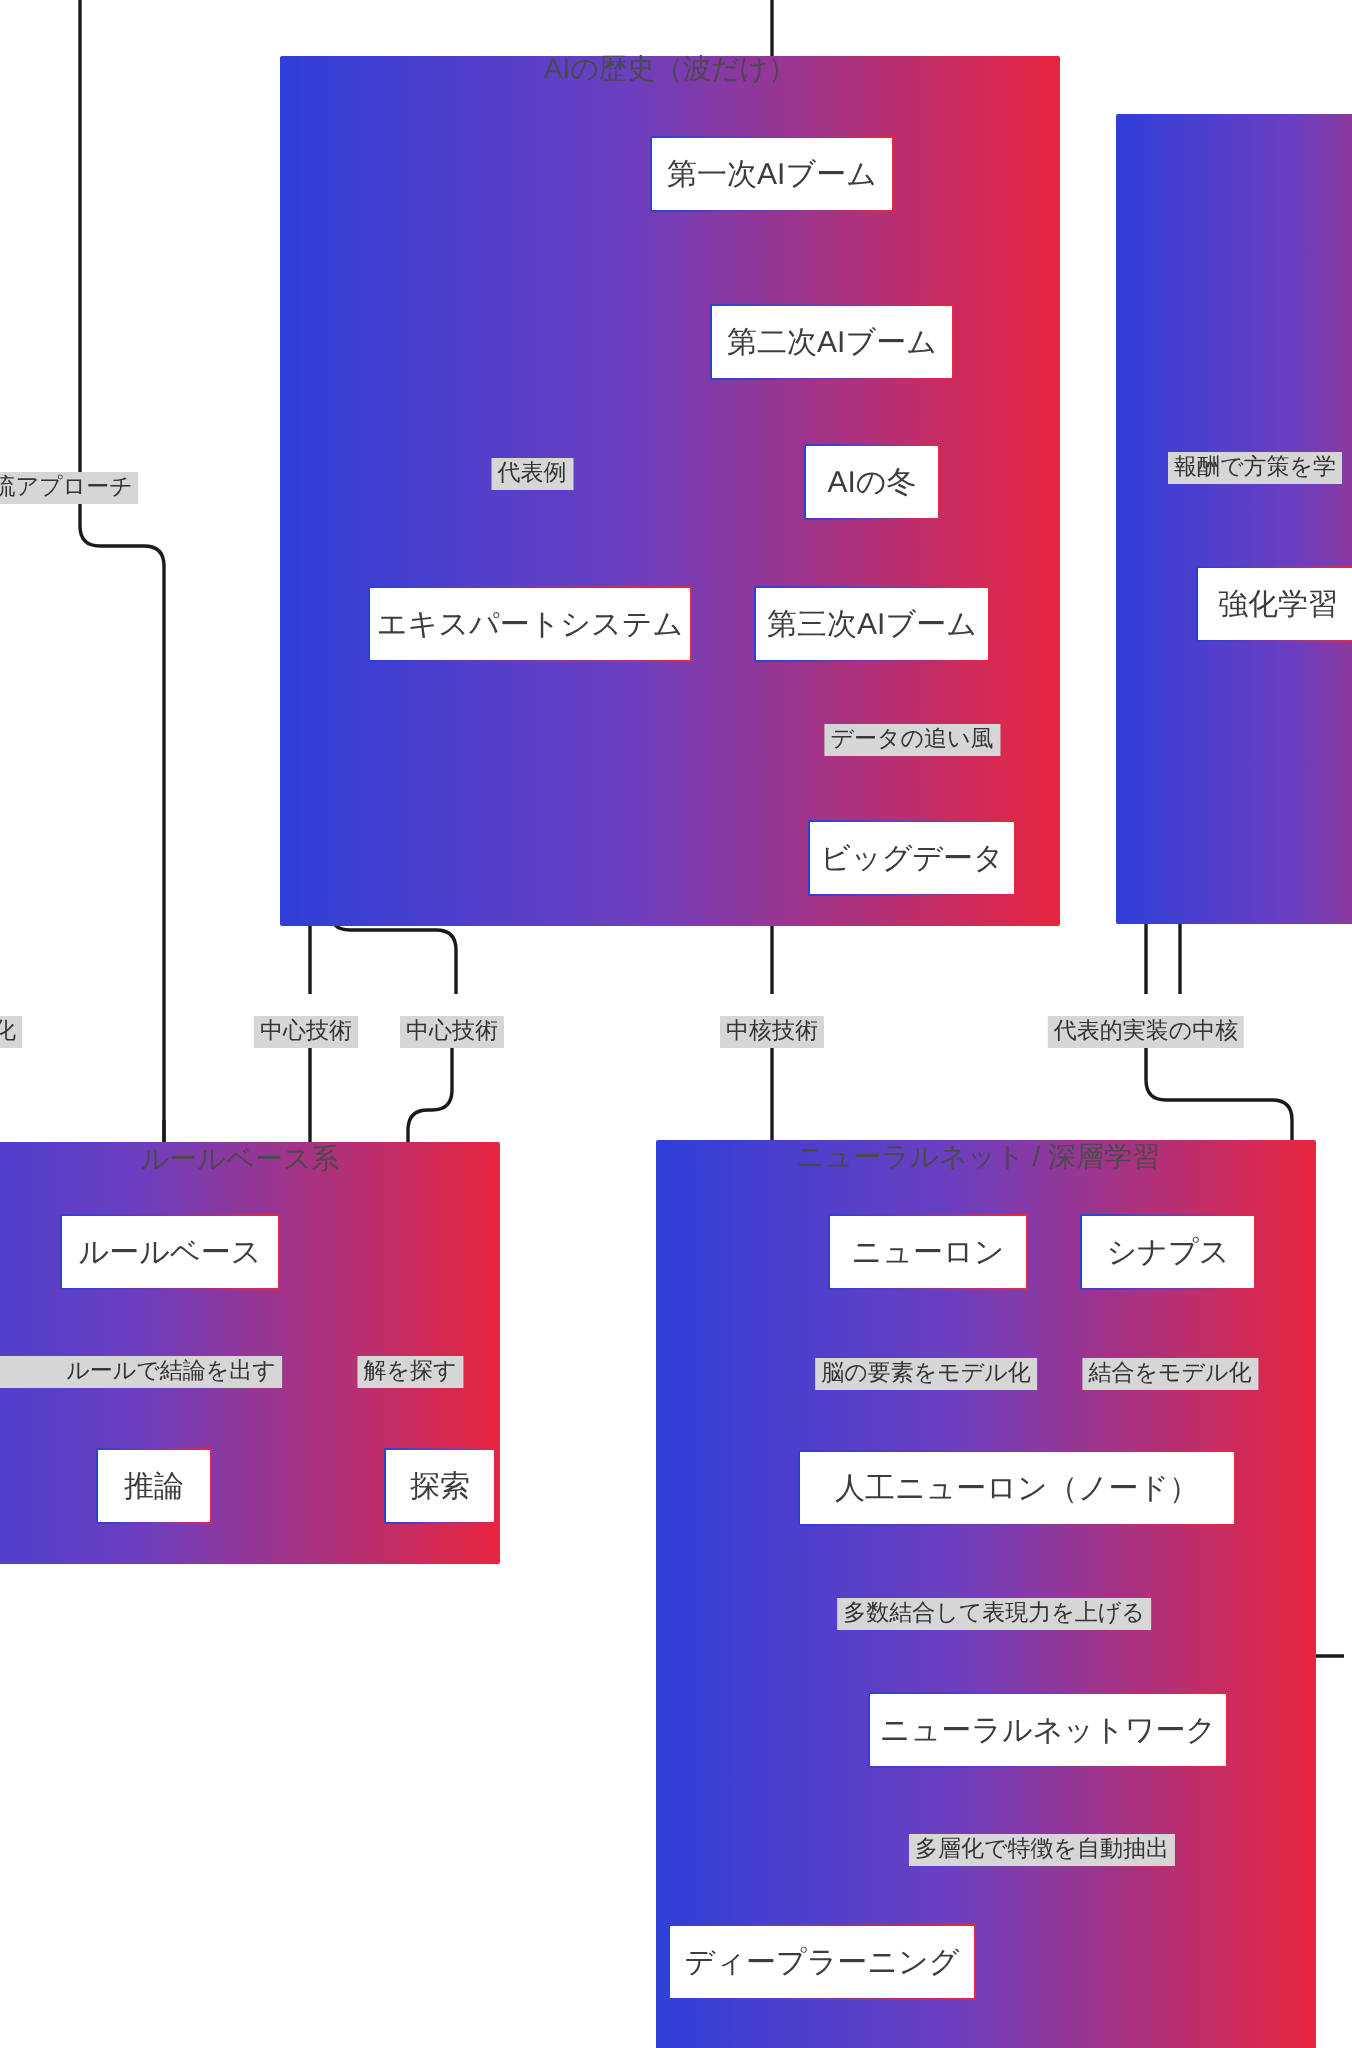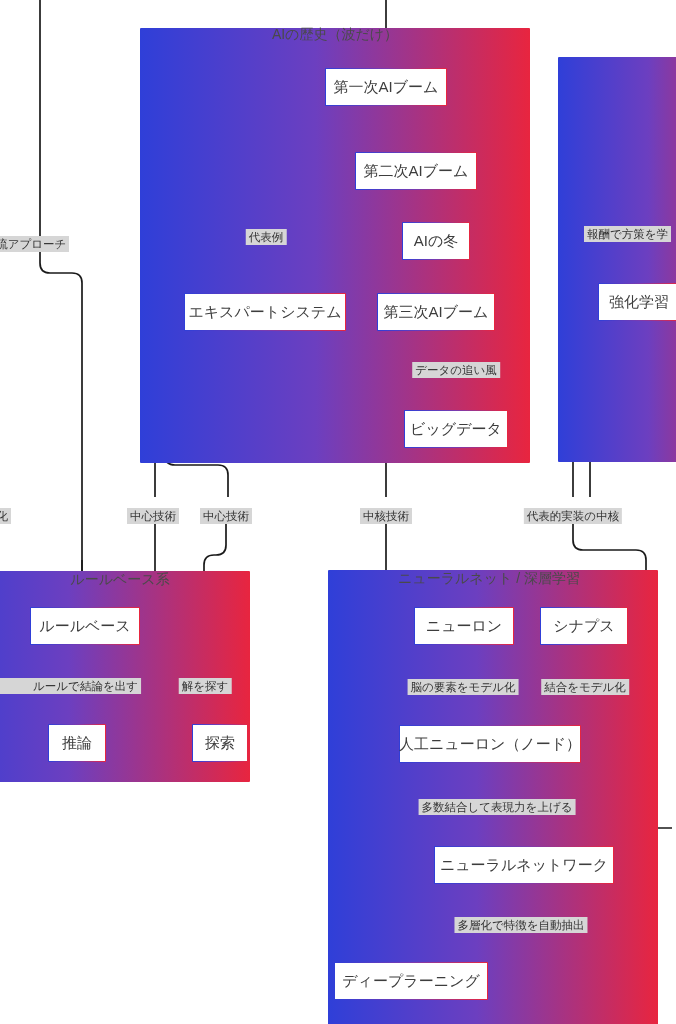--- a/index.html
+++ b/index.html
@@ -135,21 +135,21 @@
   <div class="node" style="left:30px;top:607px;width:110px;height:38px;">ルールベース</div>
 
   <div class="node" style="left:48px;top:724px;width:58px;height:38px;">推論</div>
 
   <div class="node" style="left:192px;top:724px;width:56px;height:38px;text-align:right;">探索</div>
 
   <div class="node" style="left:414px;top:607px;width:100px;height:38px;">ニューロン</div>
 
   <div class="node" style="left:540px;top:607px;width:88px;height:38px;">シナプス</div>
 
-  <div class="node" style="left:399px;top:725px;width:182px;height:38px;">人工ニューロン（ノード）</div>
+  <div class="node" style="left:399px;top:725px;width:219px;height:38px;">人工ニューロン（ノード）</div>
 
   <div class="node" style="left:434px;top:846px;width:180px;height:38px;">ニューラルネットワーク</div>
 
   <div class="node" style="left:334px;top:962px;width:154px;height:38px;">ディープラーニング</div>
 
   <div class="elabel noshift" style="left:-30px;top:236px;">の主流アプローチ</div>
 
   <div class="elabel" style="left:266px;top:229px;">代表例</div>
 
   <div class="elabel" style="left:456px;top:362px;">データの追い風</div>

